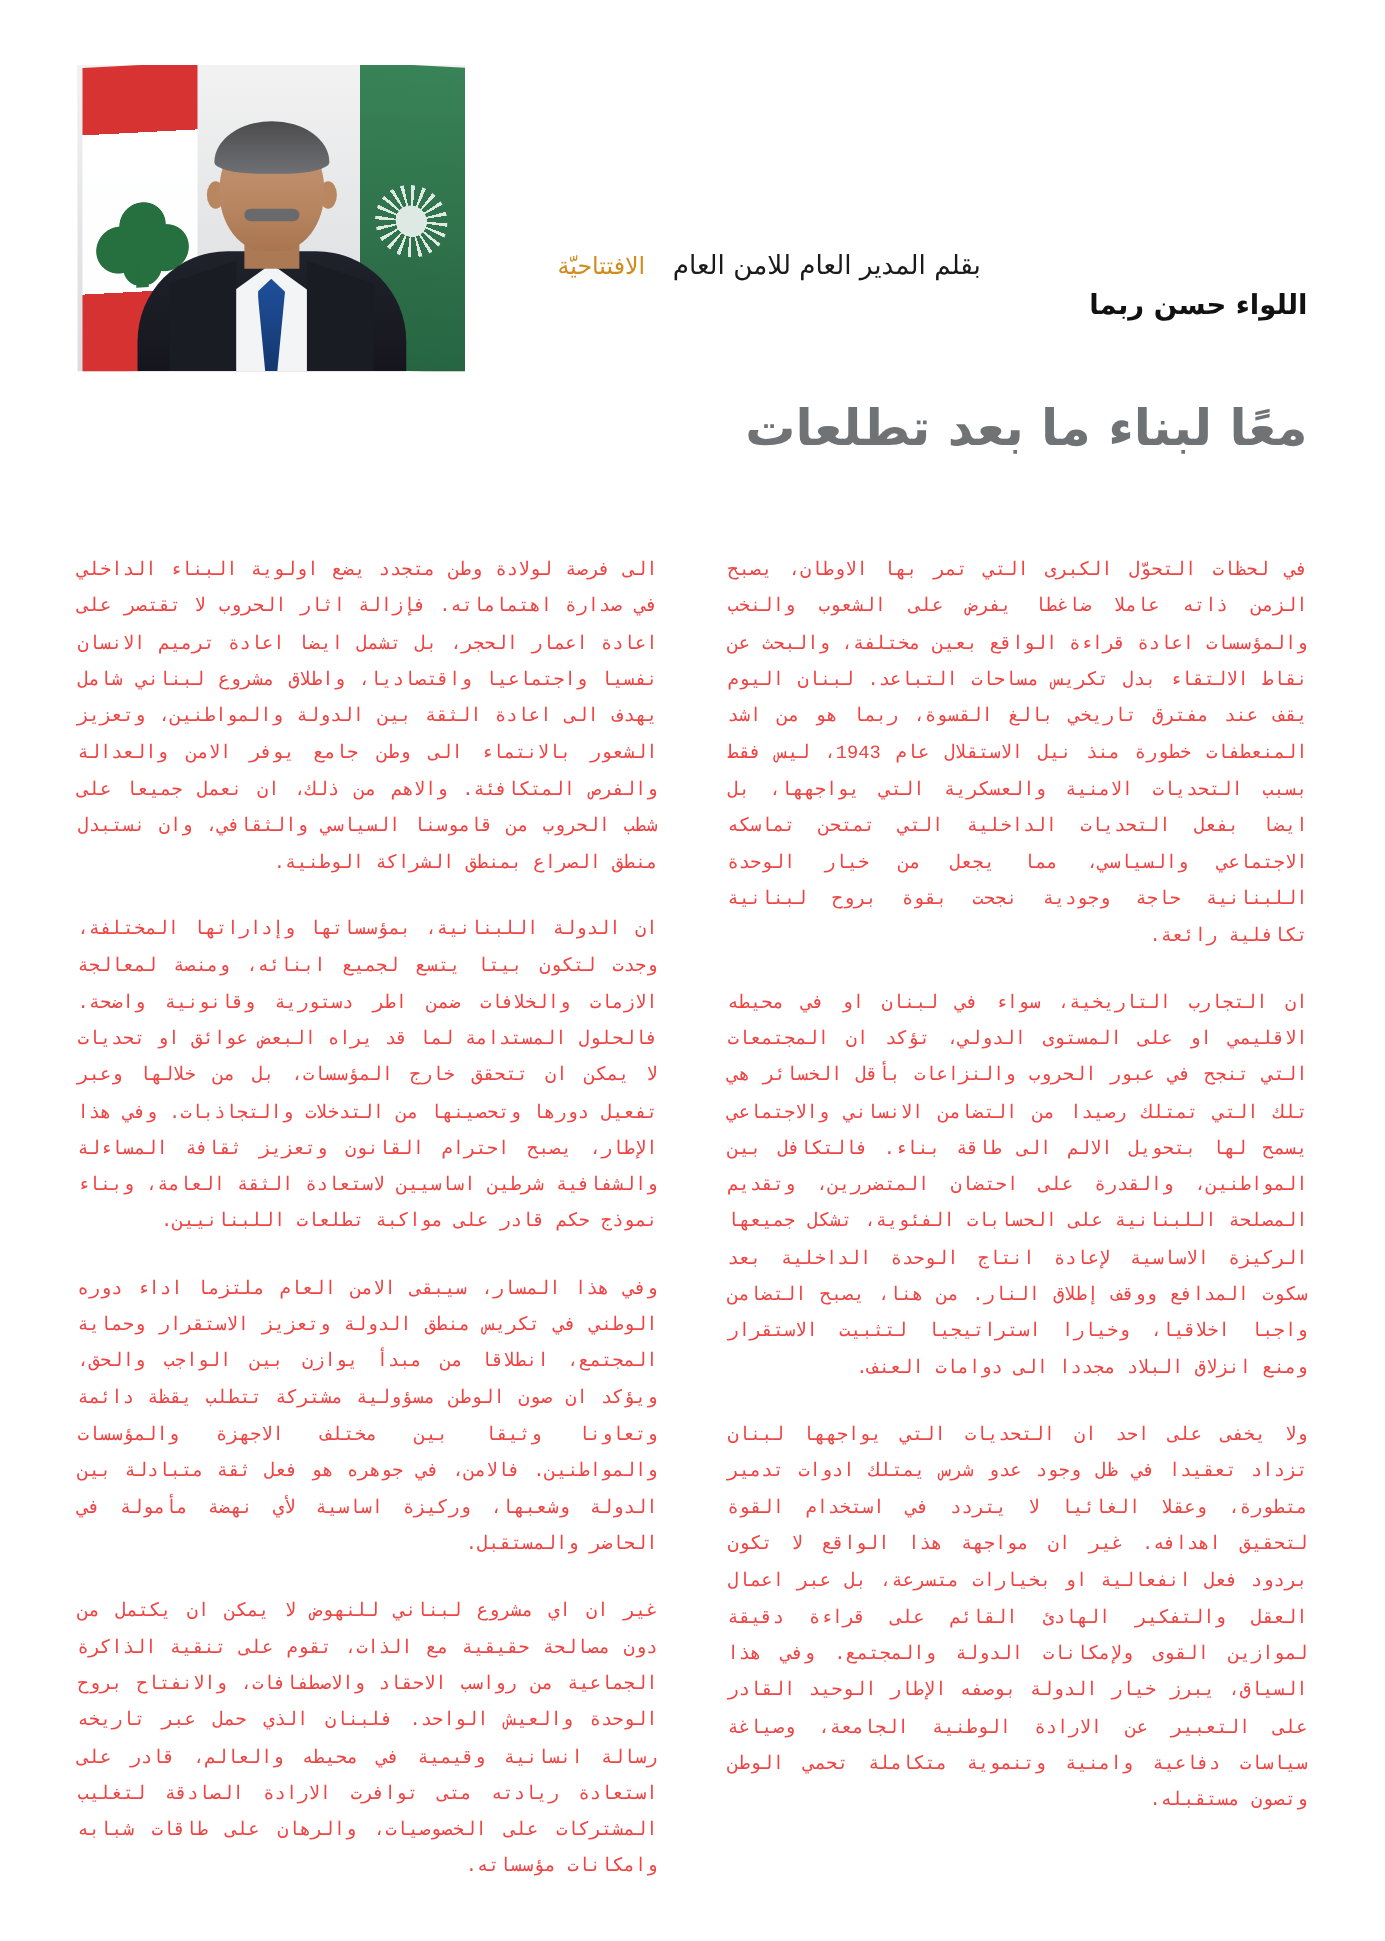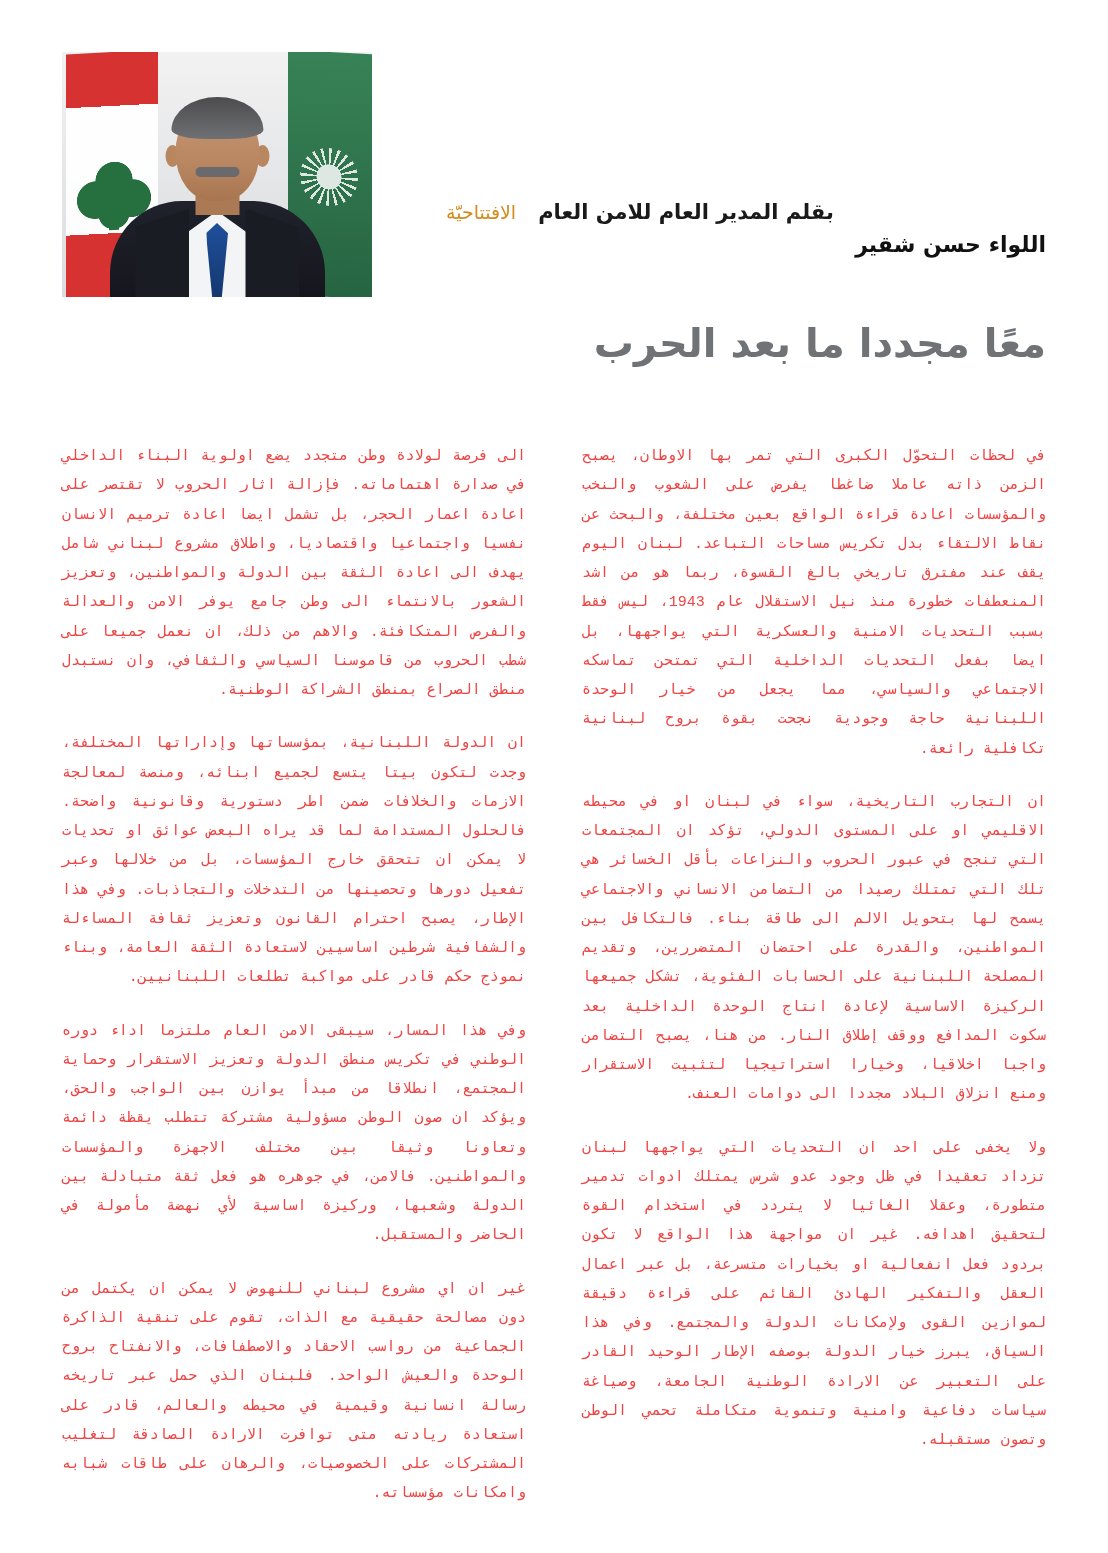--- a/index.html
+++ b/index.html
@@ -238,21 +238,21 @@
   }
   .kicker-label {
     color: #d28b1d;
     font-size: 19px;
     font-weight: 400;
     letter-spacing: .5px;
   }
   .byline-role {
     color: #1a1a1a;
     font-size: 21px;
-    font-weight: 700;
+    font-weight: 400;
     letter-spacing: .4px;
   }
   .byline-name {
     margin-top: 8px;
     color: #111111;
     font-size: 22px;
     font-weight: 700;
   }
 
   .headline {
@@ -329,25 +329,25 @@
       </div>
       <div class="hair"></div>
     </div>
   </div>
 
   <div class="header">
     <div class="kicker-row">
       <span class="byline-role">بقلم المدير العام للامن العام</span>
       <span class="kicker-label">الافتتاحيّة</span>
     </div>
-    <div class="byline-name">اللواء حسن شقير</div>
+    <div class="byline-name">اللواء حسن ربما</div>
   </div>
 
   <div class="headline">
-    <span class="l2">معًا مجددا ما بعد الحرب</span>
+    <span class="l2">معًا لبناء ما بعد تطلعات</span>
   </div>
 
   <div class="columns">
     <div class="col">
       <p>في لحظات التحوّل الكبرى التي تمر بها الاوطان، يصبح الزمن ذاته عاملا ضاغطا يفرض على الشعوب والنخب والمؤسسات اعادة قراءة الواقع بعين مختلفة، والبحث عن نقاط الالتقاء بدل تكريس مساحات التباعد. لبنان اليوم يقف عند مفترق تاريخي بالغ القسوة، ربما هو من اشد المنعطفات خطورة منذ نيل الاستقلال عام 1943، ليس فقط بسبب التحديات الامنية والعسكرية التي يواجهها، بل ايضا بفعل التحديات الداخلية التي تمتحن تماسكه الاجتماعي والسياسي، مما يجعل من خيار الوحدة اللبنانية حاجة وجودية نجحت بقوة بروح لبنانية تكافلية رائعة.</p>
       <p>ان التجارب التاريخية، سواء في لبنان او في محيطه الاقليمي او على المستوى الدولي، تؤكد ان المجتمعات التي تنجح في عبور الحروب والنزاعات بأقل الخسائر هي تلك التي تمتلك رصيدا من التضامن الانساني والاجتماعي يسمح لها بتحويل الالم الى طاقة بناء. فالتكافل بين المواطنين، والقدرة على احتضان المتضررين، وتقديم المصلحة اللبنانية على الحسابات الفئوية، تشكل جميعها الركيزة الاساسية لإعادة انتاج الوحدة الداخلية بعد سكوت المدافع ووقف إطلاق النار. من هنا، يصبح التضامن واجبا اخلاقيا، وخيارا استراتيجيا لتثبيت الاستقرار ومنع انزلاق البلاد مجددا الى دوامات العنف.</p>
       <p>ولا يخفى على احد ان التحديات التي يواجهها لبنان تزداد تعقيدا في ظل وجود عدو شرس يمتلك ادوات تدمير متطورة، وعقلا الغائيا لا يتردد في استخدام القوة لتحقيق اهدافه. غير ان مواجهة هذا الواقع لا تكون بردود فعل انفعالية او بخيارات متسرعة، بل عبر اعمال العقل والتفكير الهادئ القائم على قراءة دقيقة لموازين القوى ولإمكانات الدولة والمجتمع. وفي هذا السياق، يبرز خيار الدولة بوصفه الإطار الوحيد القادر على التعبير عن الارادة الوطنية الجامعة، وصياغة سياسات دفاعية وامنية وتنموية متكاملة تحمي الوطن وتصون مستقبله.</p>
     </div>
     <div class="col">
       <p>الى فرصة لولادة وطن متجدد يضع اولوية البناء الداخلي في صدارة اهتماماته. فإزالة اثار الحروب لا تقتصر على اعادة اعمار الحجر، بل تشمل ايضا اعادة ترميم الانسان نفسيا واجتماعيا واقتصاديا، واطلاق مشروع لبناني شامل يهدف الى اعادة الثقة بين الدولة والمواطنين، وتعزيز الشعور بالانتماء الى وطن جامع يوفر الامن والعدالة والفرص المتكافئة. والاهم من ذلك، ان نعمل جميعا على شطب الحروب من قاموسنا السياسي والثقافي، وان نستبدل منطق الصراع بمنطق الشراكة الوطنية.</p>

